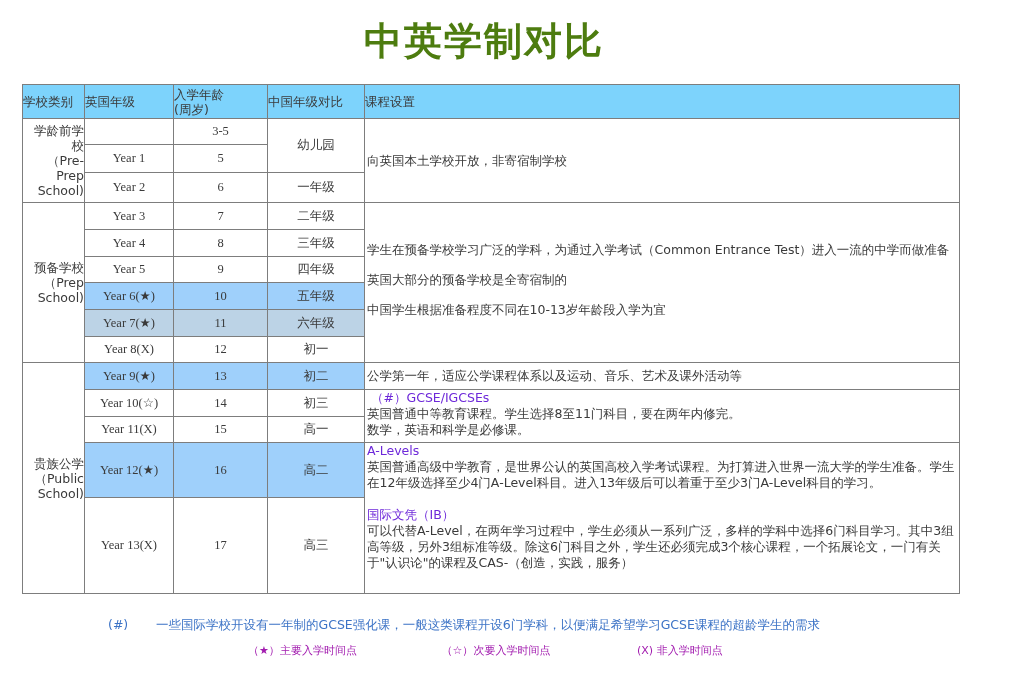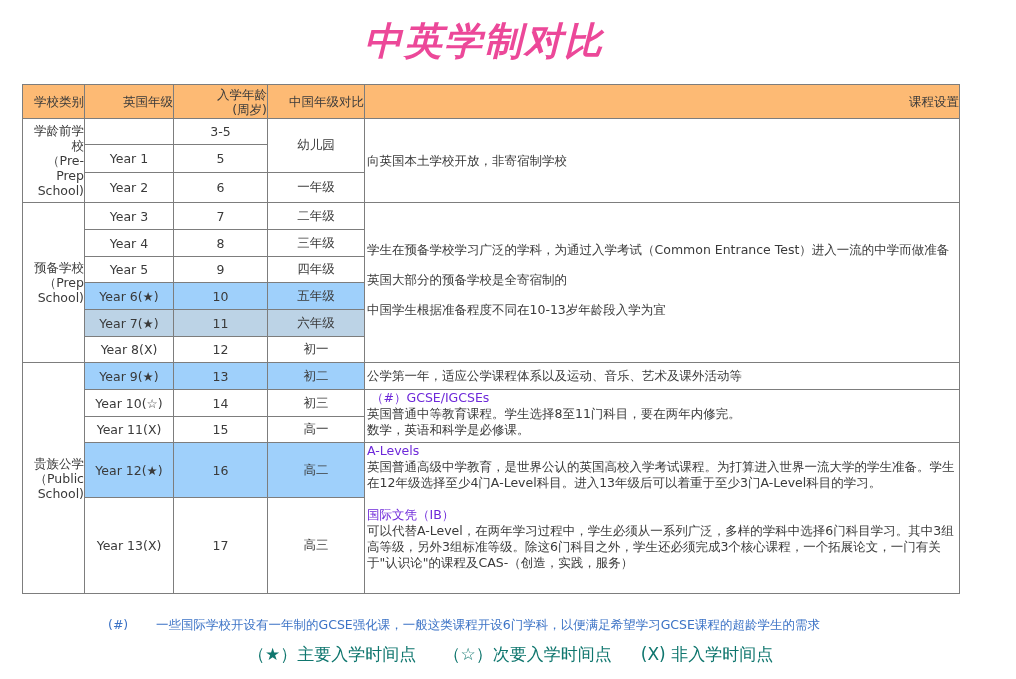--- a/index.html
+++ b/index.html
@@ -3,47 +3,47 @@
 <meta charset="utf-8">
 <style>
   html, body { margin: 0; padding: 0; background: #ffffff; }
   body {
     width: 1016px; height: 679px; position: relative; overflow: hidden;
     font-family: "DejaVu Sans", "Liberation Sans", sans-serif;
     color: #333333;
   }
   .title {
     position: absolute; left: 0; top: 16px; width: 968px; text-align: center;
-    font-size: 38px; font-weight: bold; color: #ec4899; letter-spacing: 2px; font-style: italic;
+    font-size: 38px; font-weight: bold; color: #4d7c0f; letter-spacing: 2px;
   }
   table.cmp {
     position: absolute; left: 22px; top: 84px; width: 937px;
     border-collapse: collapse; table-layout: fixed;
     font-size: 12.5px;
   }
   table.cmp td, table.cmp th {
     border: 1px solid #7d7d7d; padding: 0; vertical-align: middle;
     font-weight: normal; color: #3a3a3a;
   }
-  table.cmp th { background: #fdba74; height: 33px; text-align: right; line-height: 15px; }
-  .c { text-align: center; }
+  table.cmp th { background: #7dd3fc; height: 33px; text-align: left; line-height: 15px; }
+  .c { text-align: center; font-family: Liberation Serif, serif; }
   .school { text-align: right; line-height: 15px; padding: 0 1px; }
   .course { text-align: left; padding-left: 2px !important; line-height: 16px; }
   .hl { background: #9fd0fb; }
   .hl2 { background: #bcd3e6; text-align: center; }
   .blue-head { color: #6d28d9; font-weight: normal; }
   .para { margin: 0; }
   .gap { height: 14px; }
   .foot1 {
     position: absolute; left: 108px; top: 617px; font-size: 12.5px; color: #3c73c6;
     white-space: nowrap;
   }
   .foot1 .tag { display: inline-block; width: 44px; }
   .foot2 {
-    position: absolute; left: 248px; top: 643px; font-size: 17px; color: #0f766e;
+    position: absolute; left: 248px; top: 643px; font-size: 11px; color: #a21caf;
     white-space: nowrap;
   }
   .foot2 span.item { display: inline-block; }
   .foot2 span.i1 { width: 190px; }
   .foot2 span.i2 { width: 192px; }
 </style>
 </head>
 <body>
 
 <div class="title">中英学制对比</div>

